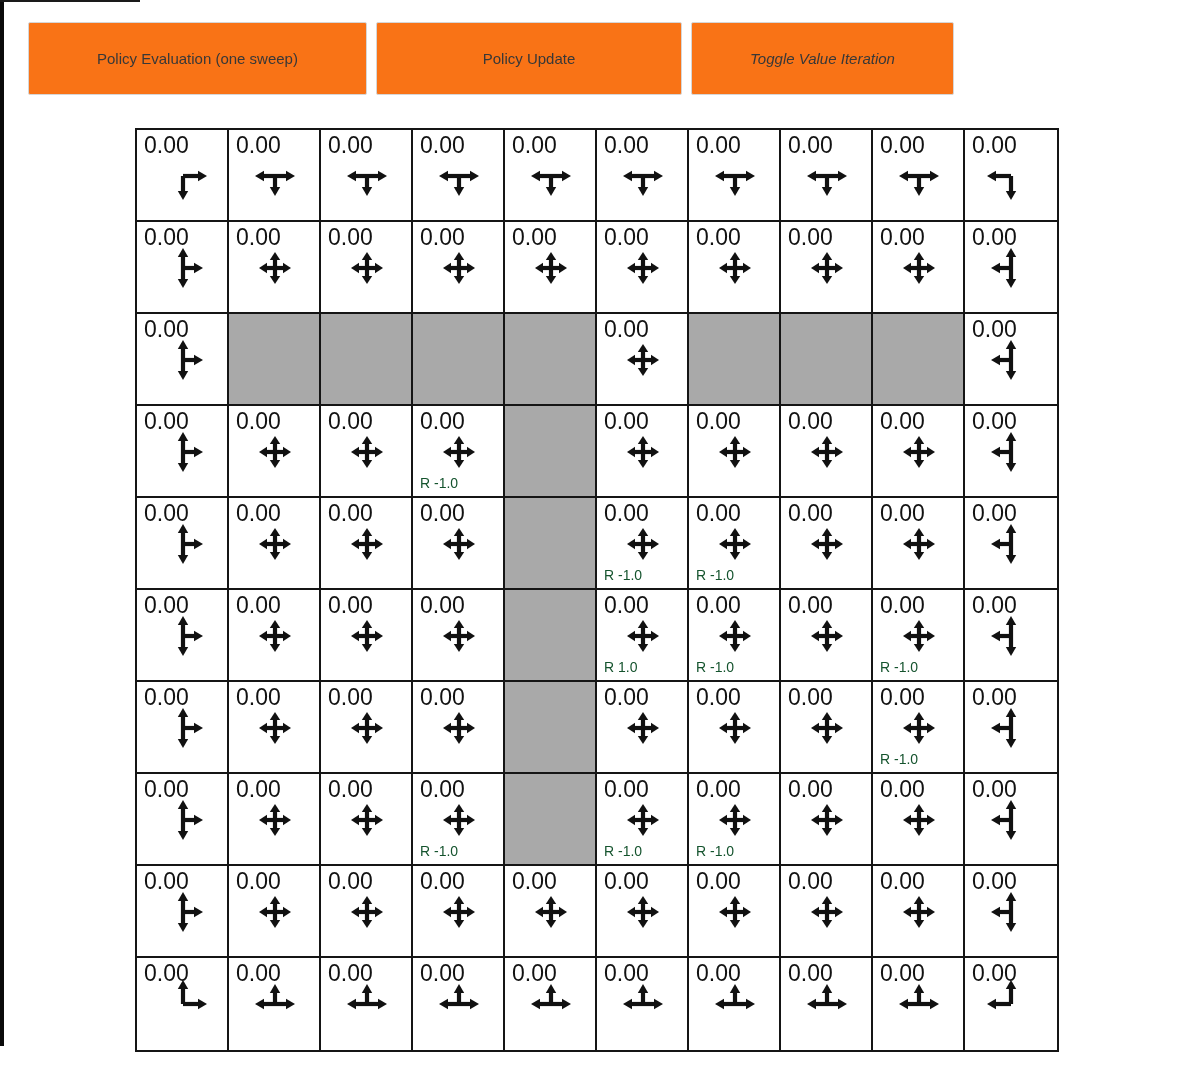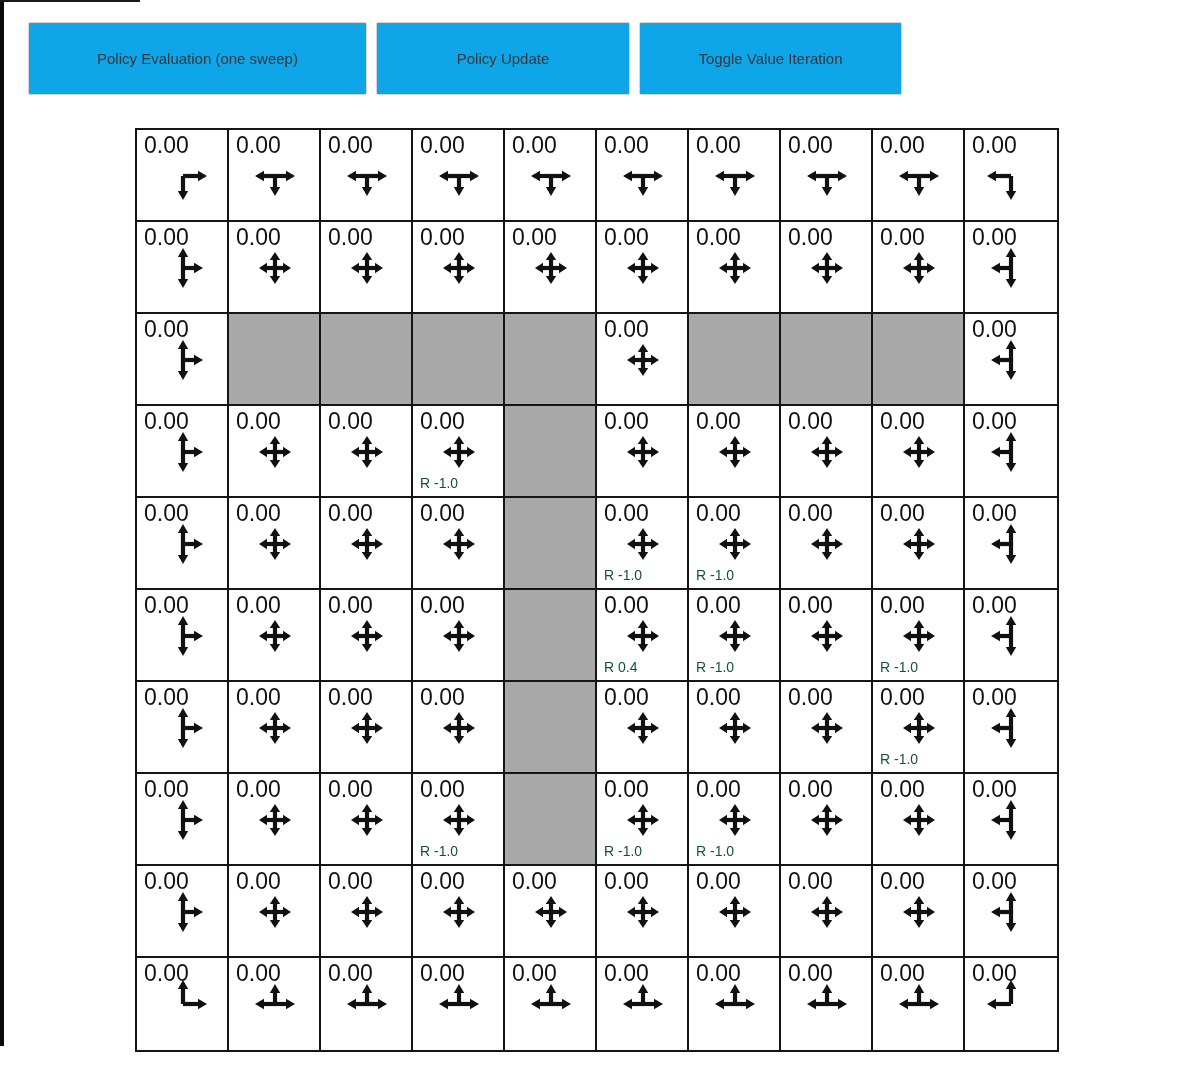--- a/index.html
+++ b/index.html
@@ -5,25 +5,25 @@
   html,body{margin:0;padding:0;}
   body{
     width:1202px;height:1080px;position:relative;background:#ffffff;
     font-family:"Liberation Sans", sans-serif;overflow:hidden;
   }
   .edge-left{position:absolute;left:0;top:0;width:4px;height:1046px;background:#0a0a0a;}
   .edge-top{position:absolute;left:0;top:0;width:140px;height:2px;background:#1a1a1a;}
 
   .toolbar{position:absolute;left:28px;top:22px;display:flex;gap:9px;}
   .btn{
-    height:73px;background:#0ea5e9;border:1px solid #d6d6d6;border-radius:2px;
+    height:73px;background:#f97316;border:1px solid #d6d6d6;border-radius:2px;
     display:flex;align-items:center;justify-content:center;
     font-size:15px;color:#383838;box-sizing:border-box;cursor:pointer;
   }
-  .btn.b0{width:339px;} .btn.b1{width:254px;} .btn.b2{width:263px;} .btn.b3{width:256px;}
+  .btn.b0{width:339px;} .btn.b1{width:306px;} .btn.b2{width:263px;font-style:italic;} .btn.b3{width:256px;}
 
   .gridworld{
     position:absolute;left:135px;top:128px;
     display:grid;grid-template-columns:repeat(10,92px);grid-template-rows:repeat(10,92px);
     border:2px solid #151515;background:#ffffff;
   }
   .cell{
     position:relative;box-sizing:border-box;background:#ffffff;
     border-right:2px solid #151515;border-bottom:2px solid #151515;
   }
@@ -614,21 +614,21 @@
       <svg class="arrows" width="56" height="56" viewBox="0 0 56 56">
         <line x1="28" y1="28" x2="28" y2="20"></line>
         <polygon points="28,12 33.2,20 22.8,20"></polygon>
         <line x1="28" y1="28" x2="28" y2="36"></line>
         <polygon points="28,44 22.8,36 33.2,36"></polygon>
         <line x1="28" y1="28" x2="20" y2="28"></line>
         <polygon points="12,28 20,22.8 20,33.2"></polygon>
         <line x1="28" y1="28" x2="36" y2="28"></line>
         <polygon points="44,28 36,33.2 36,22.8"></polygon>
       </svg>
-      <span class="rew">R 0.4</span>
+      <span class="rew">R 1.0</span>
     </div>
     <div class="cell">
       <span class="val">0.00</span>
       <svg class="arrows" width="56" height="56" viewBox="0 0 56 56">
         <line x1="28" y1="28" x2="28" y2="20"></line>
         <polygon points="28,12 33.2,20 22.8,20"></polygon>
         <line x1="28" y1="28" x2="28" y2="36"></line>
         <polygon points="28,44 22.8,36 33.2,36"></polygon>
         <line x1="28" y1="28" x2="20" y2="28"></line>
         <polygon points="12,28 20,22.8 20,33.2"></polygon>

